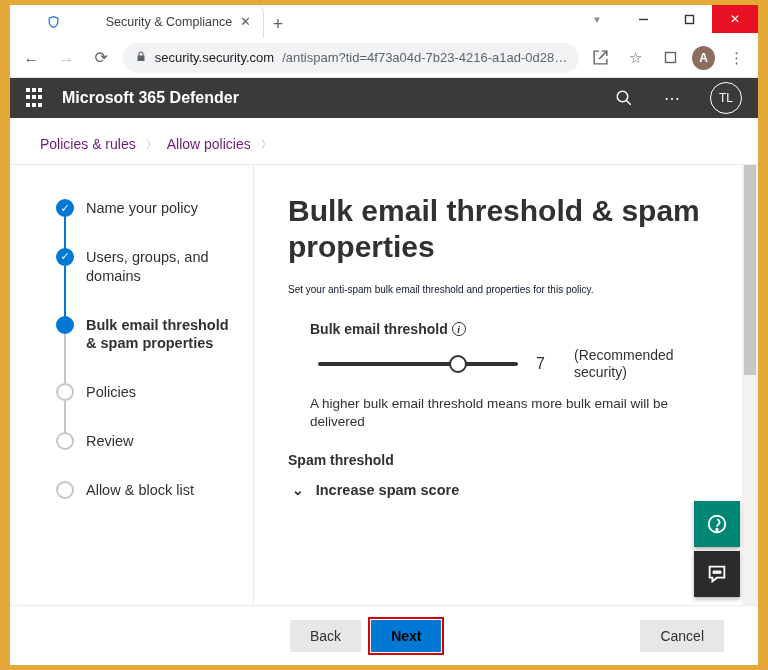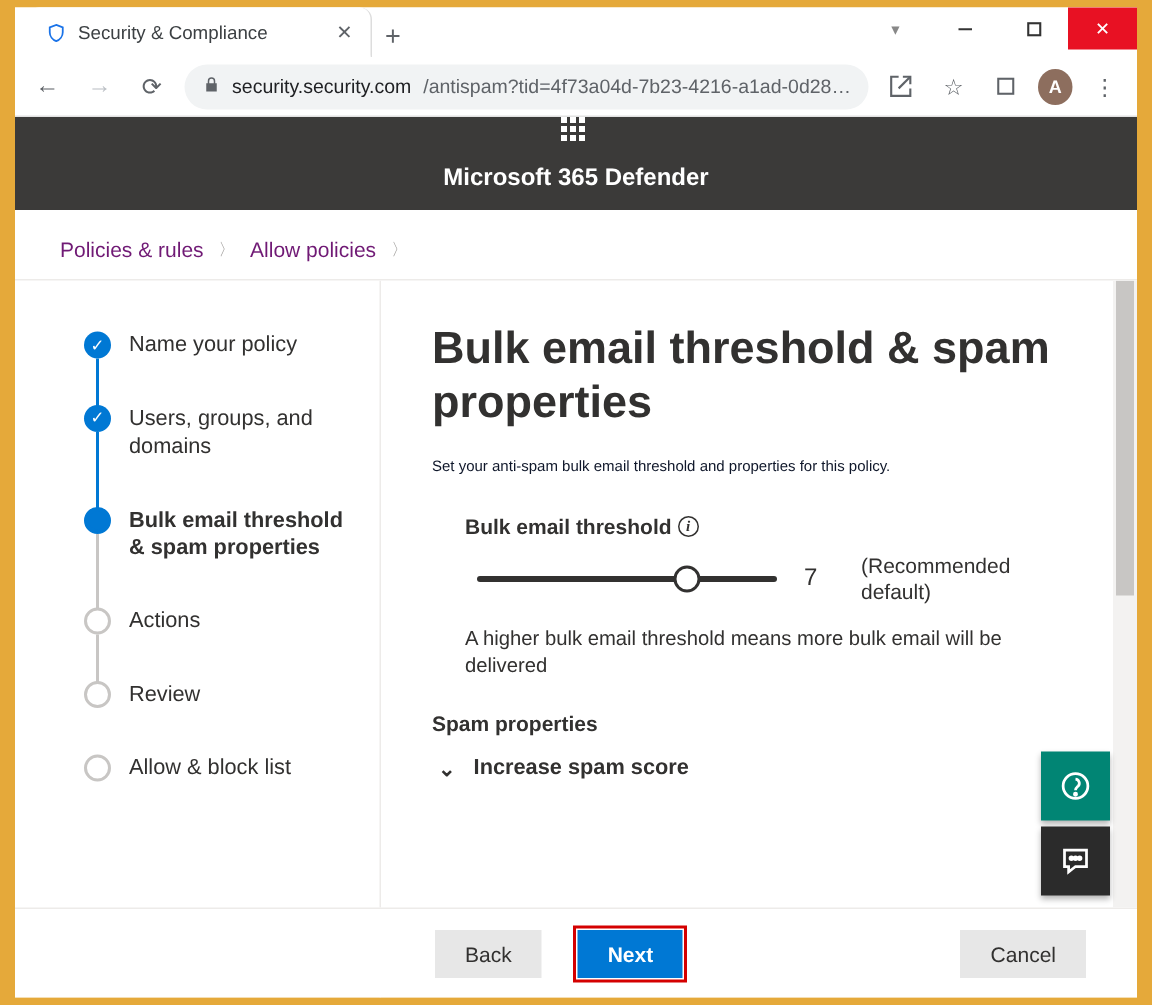--- a/index.html
+++ b/index.html
@@ -1,40 +1,40 @@
 <!DOCTYPE html>
 <html><head>
 <meta charset="utf-8">
 <style>
   * { box-sizing: border-box; margin: 0; padding: 0; }
   body { font-family: "Segoe UI", Arial, sans-serif; background: #e5a93a; width: 768px; height: 670px; overflow: hidden; font-size: 14px; color: #323130; }
   .window { position: absolute; left: 10px; top: 5px; width: 748px; height: 660px; background: #fff; display: flex; flex-direction: column; }
   
   .titlebar { height: 33px; background: #fff; display: flex; align-items: flex-start; }
-  .tabstrip { flex: 0 0 auto; display: flex; align-items: flex-end; height: 33px; padding-left: 8px; }
+  .tabstrip { flex: 0 0 auto; display: flex; align-items: flex-end; height: 33px; padding-left: 24px; text-align: right; }
   .tab { display: flex; align-items: center; height: 33px; padding: 0 12px; background: #fff; border-radius: 8px 8px 0 0; border-right: 1px solid #ddd; gap: 8px; min-width: 230px; position: relative; }
   .tab-favicon { color: #1a73e8; font-size: 13px; width: 14px; height: 14px; display:inline-flex; align-items:center; justify-content:center;}
   .tab-title { font-size: 12.5px; color: #3c4043; flex:1; white-space:nowrap; overflow:hidden; text-overflow:ellipsis;}
   .tab-close { font-size: 13px; color: #5f6368; cursor: pointer; }
   .new-tab { width: 28px; height: 28px; display:flex; align-items:center; justify-content:center; color:#5f6368; font-size:18px; }
   .win-controls { margin-left: auto; display: flex; height: 28px; }
   .win-btn { width: 46px; height: 28px; display:flex; align-items:center; justify-content:center; color:#555; font-size:12px; }
   .win-btn.close { background:#e81123; color:#fff; }
   .win-btn.dd { font-size: 11px; color:#888;}
   
   .addrbar { height: 40px; border-bottom: 1px solid #e2e2e2; display:flex; align-items:center; padding: 0 8px; gap: 8px; }
   .nav-ico { width: 28px; height: 28px; display:flex; align-items:center; justify-content:center; color:#5f6368; font-size:16px; border-radius:50%; }
   .nav-ico.fwd { color:#bdc1c6; }
   .url-box { flex:1; height: 30px; background:#f1f3f4; border-radius:15px; display:flex; align-items:center; padding:0 12px; gap:8px; color:#5f6368; font-size:13px; }
   .lock { font-size:12px; color:#5f6368;}
   .url-host { color:#202124; }
   .addr-ico { width:28px; height:28px; display:flex; align-items:center; justify-content:center; color:#5f6368; font-size:15px;}
   .avatar-sm { width:24px; height:24px; border-radius:50%; background:#8d6e5e; color:#fff; display:flex; align-items:center; justify-content:center; font-size:12px; font-weight:600;}
   
-  .def-header { height: 62px; background:#3b3a39; color:#fff; display:flex; align-items:center; padding:0 16px; gap:16px;flex-direction:column; }
+  .def-header { height: 40px; background:#3b3a39; color:#fff; display:flex; align-items:center; padding:0 16px; gap:16px; }
   .waffle { width:20px; height:20px; display:flex; flex-wrap:wrap; gap:2px; }
   .waffle span { width:4px; height:4px; background:#fff; }
   .def-title { font-size:16px; font-weight:600; }
   .def-spacer { flex:1; }
   .def-ico { width:32px; height:32px; display:flex; align-items:center; justify-content:center; color:#fff; font-size:16px; border-radius:2px; }
   .def-ico svg { stroke:#fff; }
   .def-avatar { width:32px; height:32px; border:1px solid #ffffff; border-radius:50%; display:flex; align-items:center; justify-content:center; font-size:12px; color:#fff; margin-left:6px;}
   
   .breadcrumb { padding: 18px 30px 12px; display:flex; align-items:center; gap:10px; font-size:14px; color:#323130; }
   .breadcrumb .bc-link { color:#701a75; }
@@ -62,24 +62,24 @@
   .slider { position:relative; width:200px; height:20px; margin-left:8px;}
   .slider-track { position:absolute; left:0; right:0; top:50%; height:4px; background:#323130; border-radius:2px; transform:translateY(-50%); }
   .slider-thumb { position:absolute; top:50%; width:18px; height:18px; background:#fff; border:2px solid #323130; border-radius:50%; transform:translate(-50%,-50%); }
   .slider-val { font-size:16px; font-weight:400; min-width:20px; }
   .slider-hint { font-size:14px; color:#323130; line-height:1.2; max-width:120px; }
   .thresh-help { font-size:13.5px; color:#323130; margin-top:14px; max-width:420px; line-height:1.4; }
   .spam-sec-title { font-size:14px; font-weight:700; margin-top:20px; }
   .expander { display:flex; align-items:center; gap:12px; margin-top:14px; font-size:14.5px; font-weight:600; padding-left:4px;}
   .chev { font-size:14px; color:#323130; }
   
-  .footer { position:absolute; left:0; right:0; bottom:0; height:60px; border-top:1px solid #edebe9; background:#fff; display:flex; align-items:center; padding:0 34px 0 280px; gap:24px; }
+  .footer { position:absolute; left:0; right:0; bottom:0; height:60px; border-top:1px solid #edebe9; background:#fff; display:flex; align-items:center; padding:0 34px 0 280px; gap:10px; }
   .btn { height:32px; padding:0 20px; font-size:14px; border:none; cursor:pointer; font-family:inherit; }
   .btn.secondary { background:#e7e7e7; color:#323130; }
-  .btn.primary { background:#0078d4; color:#ffffff; font-weight:600; }
+  .btn.primary { background:#0078d4; color:#000000; font-weight:600; }
   .btn.next-hl { outline:2px solid #d40000; outline-offset:1px; }
   .btn.cancel { margin-left:auto; }
   .content-scroll { position:absolute; right:0; top:0; bottom:60px; width:16px; background:#f3f2f1;}
   .content-scroll .thumb { position:absolute; left:2px; width:12px; top:0; height:210px; background:#c8c6c4;}
   
   .float-btn { position:absolute; right:18px; width:46px; height:46px; display:flex; align-items:center; justify-content:center; color:#fff; font-size:20px; box-shadow:0 2px 4px rgba(0,0,0,.3);}
   .float-btn.help { background:#018574; bottom:118px;}
   .float-btn.chat { background:#2b2b2b; bottom:68px;}
 </style>
 </head>
@@ -191,21 +191,21 @@
         <div class="step-label">Users, groups, and domains</div>
       </div>
       <div class="step current">
         <div class="step-line gray"></div>
         <div class="step-bullet current"></div>
         <div class="step-label">Bulk email threshold &amp; spam properties</div>
       </div>
       <div class="step">
         <div class="step-line gray"></div>
         <div class="step-bullet todo"></div>
-        <div class="step-label">Actions</div>
+        <div class="step-label">Policies</div>
       </div>
       <div class="step">
         <div class="step-bullet todo"></div>
         <div class="step-label">Review</div>
       </div>
       <div class="step">
         <div class="step-line gray"></div>
         <div class="step-bullet todo"></div>
         <div class="step-label">Allow &amp; block list</div>
       </div>
@@ -219,26 +219,26 @@
         <div class="thresh-label">
           <span>Bulk email threshold</span>
           <span class="info-ico">i</span>
         </div>
         <div class="slider-row">
           <div class="slider">
             <div class="slider-track"></div>
             <div class="slider-thumb" style="left:70%;"></div>
           </div>
           <div class="slider-val">7</div>
-          <div class="slider-hint">(Recommended default)</div>
+          <div class="slider-hint">(Recommended security)</div>
         </div>
         <div class="thresh-help">A higher bulk email threshold means more bulk email will be delivered</div>
       </div>
 
-      <div class="spam-sec-title">Spam properties</div>
+      <div class="spam-sec-title">Spam threshold</div>
 
       <div class="expander">
         <span class="chev">⌄</span>
         <span>Increase spam score</span>
       </div>
 
       <div class="content-scroll">
           <div class="thumb"></div>
         </div>
     </div>

